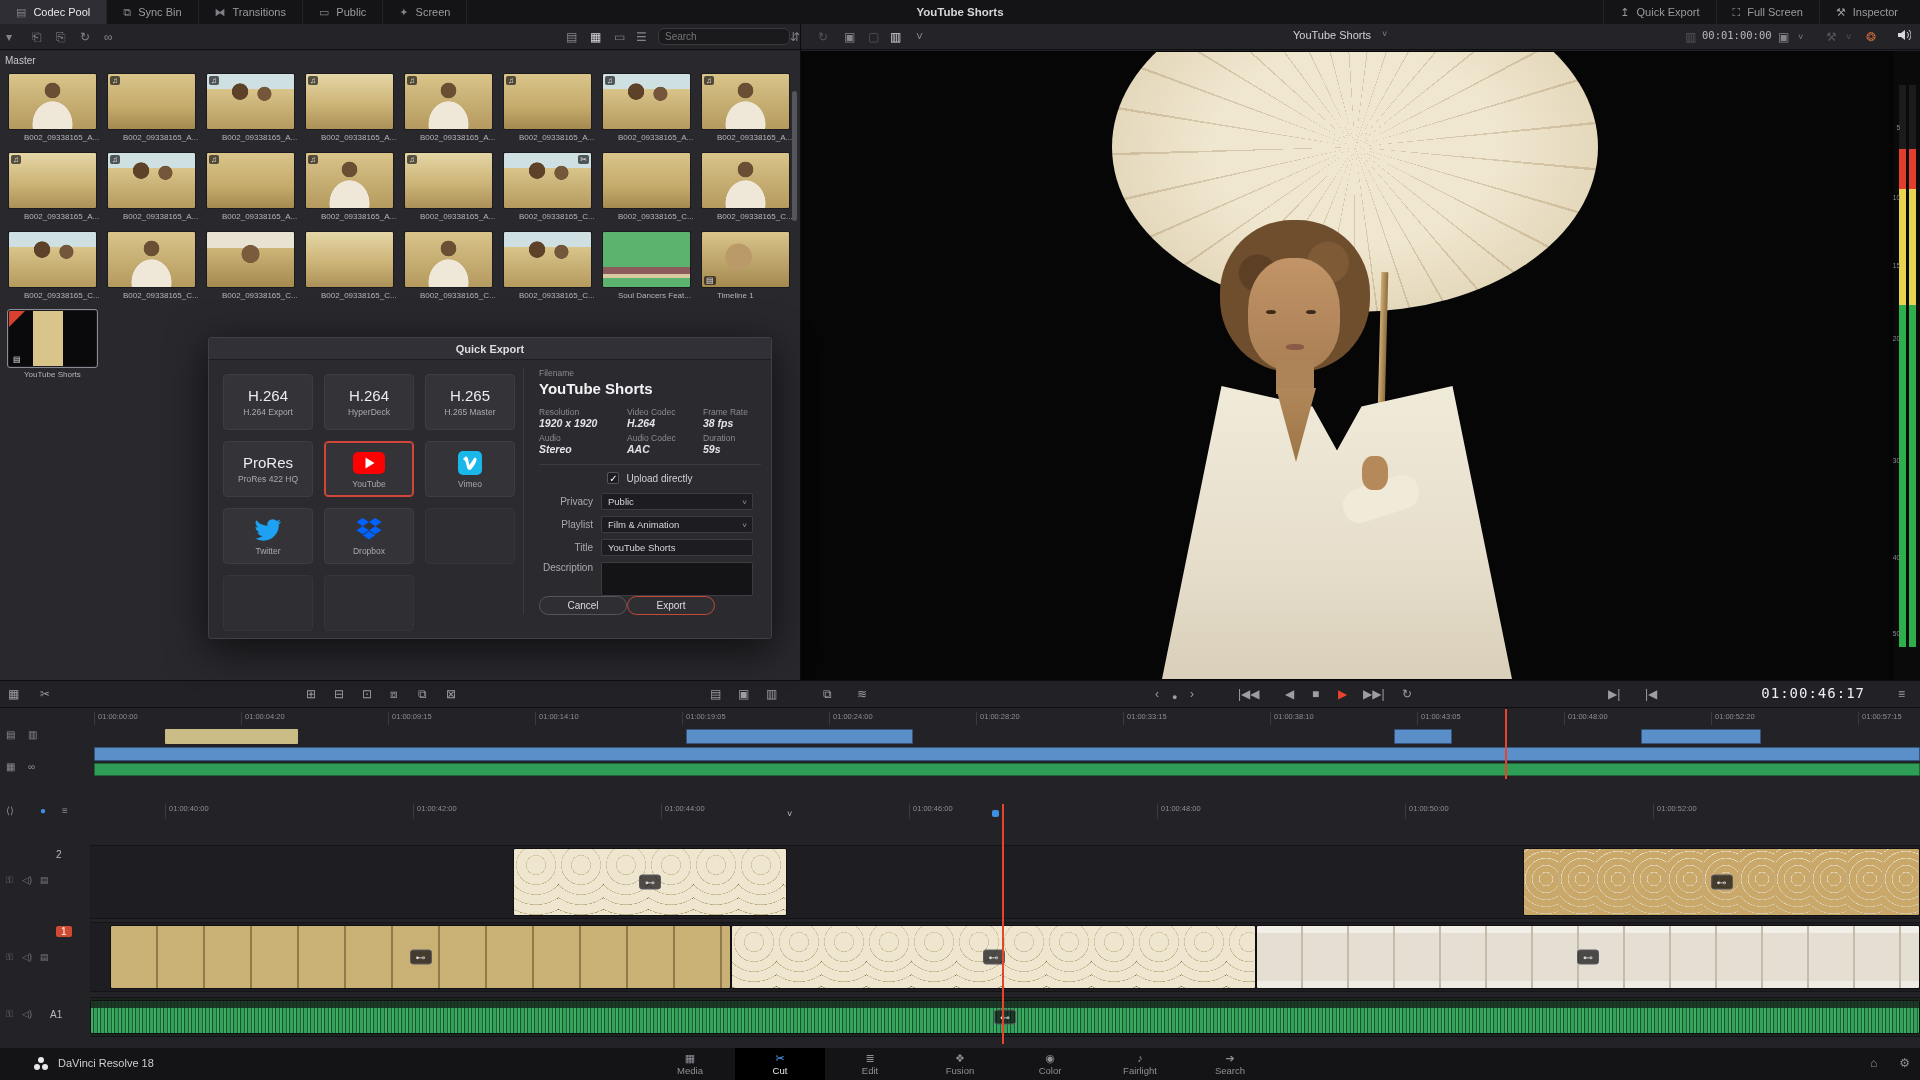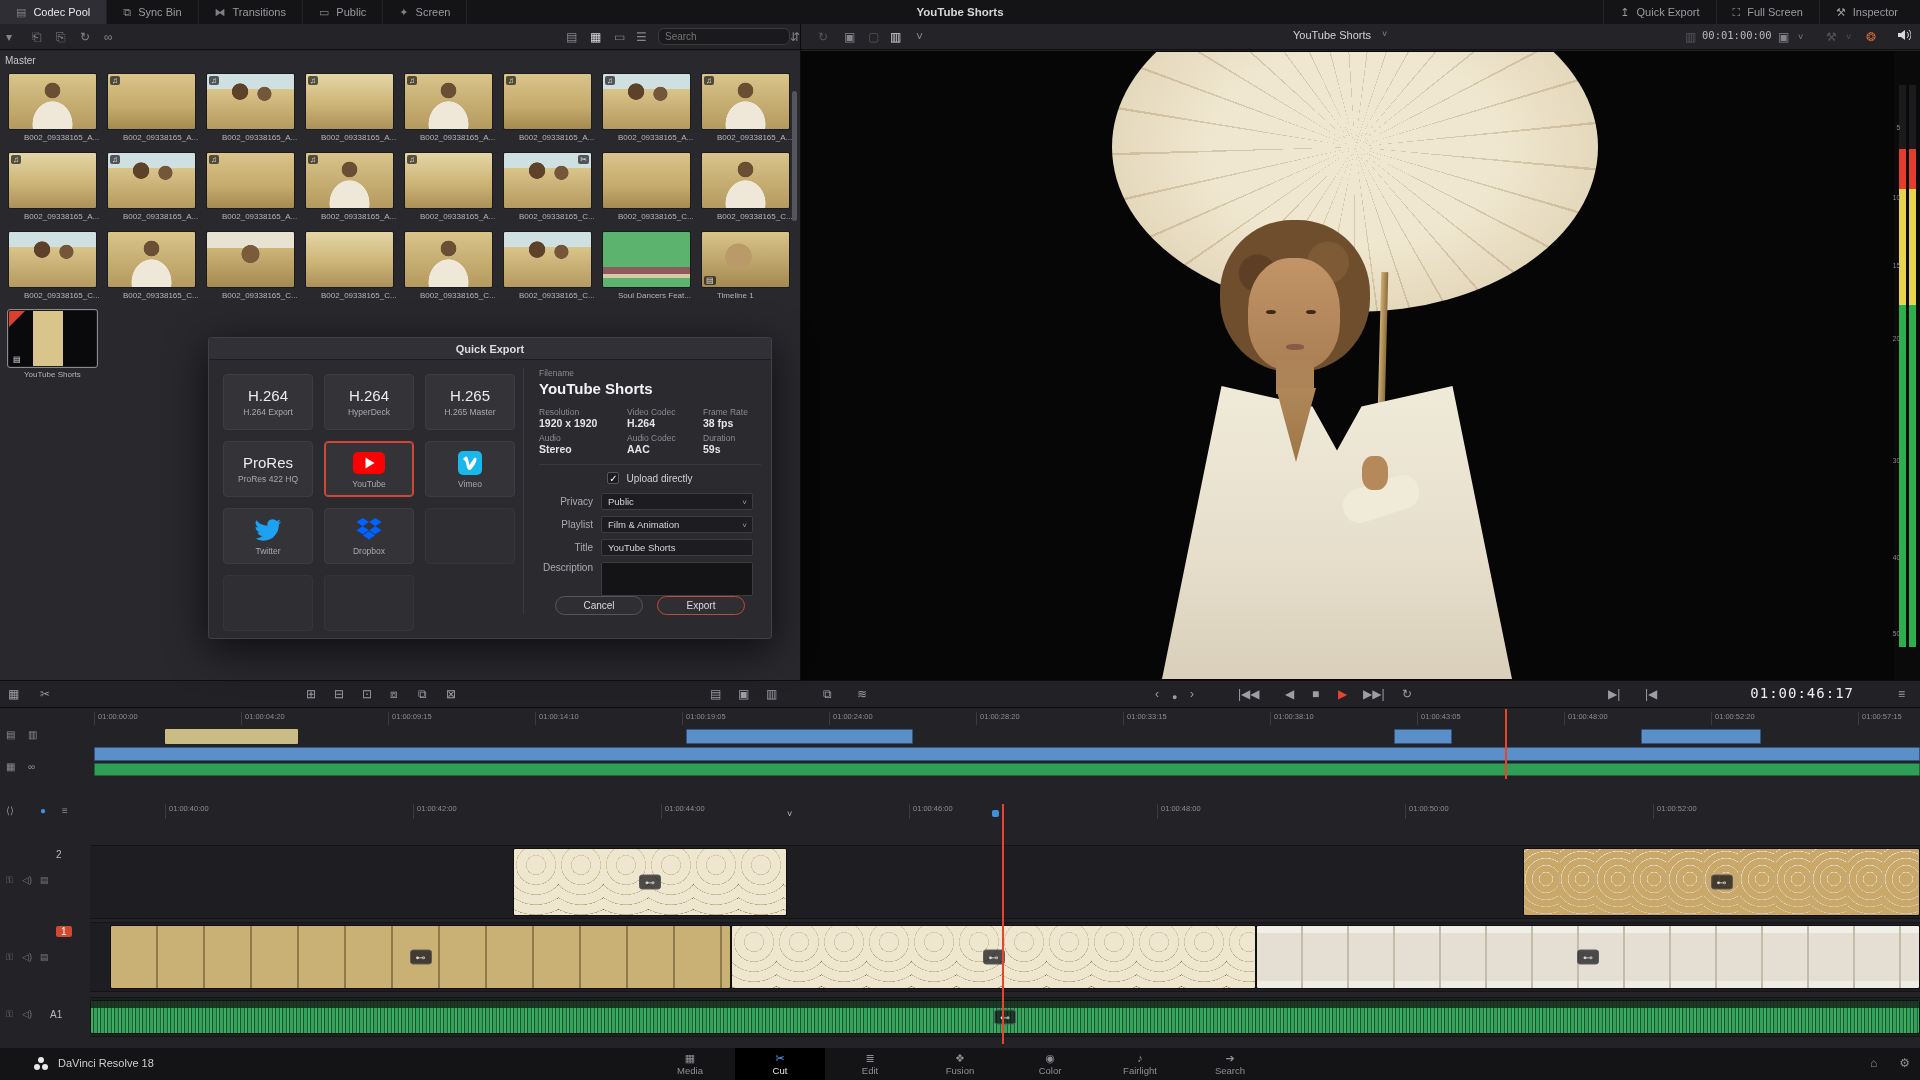--- a/index.html
+++ b/index.html
@@ -81,39 +81,39 @@
   .tile { width:90px; height:56px; background:#333338; border:1px solid #3d3d43; border-radius:4px;
     display:flex; flex-direction:column; align-items:center; justify-content:center; gap:3px; }
   .tile.selected { border:1px solid #d0473a; box-shadow:0 0 0 1px #d0473a inset; }
   .tile.empty { background:#2e2e33; border:1px solid #35353a; }
   .tile-title { font-size:15px; color:#ececef; }
   .tile-sub { font-size:8.5px; color:#a9a9b0; }
   .tile-ico { height:26px; display:flex; align-items:center; }
   
   #qe-right { position:absolute; left:330px; top:30px; width:222px; }
   .qe-lab { font-size:8.5px; color:#8b8b92; }
-  .qe-val { font-size:10.5px; color:#e4e4e8; font-weight:bold; }
+  .qe-val { font-size:10.5px; color:#e4e4e8; font-weight:bold;font-style:italic; }
   #qe-filename { font-size:15px; color:#f2f2f5; font-weight:bold; margin:2px 0 10px; }
   #qe-grid { display:grid; grid-template-columns:88px 76px 58px; row-gap:4px; }
   #qe-vdiv { position:absolute; left:314px; top:30px; width:1px; height:246px; background:#3a3a40; }
   #qe-hdiv { width:222px; height:1px; background:#3a3a40; margin:9px 0 7px; }
   #qe-upload { display:flex; align-items:center; gap:7px; justify-content:center; margin-bottom:9px; }
   .cbox { width:12px; height:12px; background:#1d1d21; border:1px solid #55555c; border-radius:2px;
     color:#fff; font-size:10px; line-height:11px; text-align:center; }
   #qe-upload span.lbl { font-size:10px; color:#cfcfd4; }
   .frow { display:flex; align-items:center; margin-bottom:6px; }
   .frow .flab { width:62px; text-align:right; font-size:10px; color:#aaaab0; padding-right:8px; }
   .sel { position:relative; width:152px; height:17px; background:#1d1d21; border:1px solid #3c3c42;
     border-radius:2px; font-size:9.5px; color:#d6d6da; line-height:15px; padding:0 6px; }
   .sel .chev { position:absolute; right:5px; top:1px; font-size:8px; color:#9a9aa0; }
   .tinput { width:152px; height:17px; background:#1d1d21; border:1px solid #3c3c42; border-radius:2px;
     font-size:9.5px; color:#d6d6da; padding:0 6px; font-family:"Liberation Sans", sans-serif; }
   .tarea { width:152px; height:34px; background:#141417; border:1px solid #3c3c42; border-radius:2px;
     resize:none; font-family:"Liberation Sans", sans-serif; color:#d6d6da; font-size:9.5px; }
-  #qe-btns { position:absolute; left:330px; top:258px; width:222px; display:flex; gap:14px; justify-content:center; }
+  #qe-btns { position:absolute; left:330px; top:258px; width:222px; display:flex; justify-content:flex-start; }
   .pill { width:88px; height:19px; border-radius:10px; background:#2e2e33; border:1px solid #55555c;
     font-size:10px; color:#dcdce0; text-align:center; line-height:17px; }
   .pill.primary { border:1px solid #c24a38; }
 
   
   #viewer { position:absolute; left:800px; top:51px; width:1120px; height:629px; background:#060607; }
   #video { position:absolute; left:224px; top:1px; width:628px; height:627px; overflow:hidden;
     background:linear-gradient(180deg,#bfae79 0%,#cbbา8a 0%,#c8b885 30%,#b3a06a 55%,#9d8953 78%,#8b784a 100%); }
   #umbrella { position:absolute; left:88px; top:-70px; width:486px; height:330px; border-radius:50%;
     background:repeating-conic-gradient(from 180deg at 50% 50%, rgba(150,120,75,.28) 0deg .6deg, rgba(0,0,0,0) .6deg 11deg),
@@ -144,21 +144,21 @@
   .mbar { position:absolute; top:34px; width:7px; height:562px; background:#1b1b1e; }
   .mfill { position:absolute; left:0; width:7px; top:64px; height:498px;
     background:linear-gradient(180deg,#e23d2d 0 40px, #e8d44e 40px 156px, #2fae4e 156px 100%); }
   .mtick { position:absolute; right:20px; font-size:6.5px; color:#8d8d94; }
   
   #transport { position:absolute; left:0; top:680px; width:1920px; height:28px; background:#212126;
     border-top:1px solid #0e0e10; border-bottom:1px solid #0e0e10; }
   .tpi { position:absolute; top:5px; font-size:12px; color:#9d9da4; line-height:16px; }
   .tpi.red { color:#e8432d; }
   .tpi.small { font-size:9px; top:8px; }
-  #tc-main { position:absolute; right:66px; top:4px; font-size:14px; color:#eeeef1;
+  #tc-main { position:absolute; right:55px; top:4px; font-size:14px; color:#eeeef1;
     font-family:"DejaVu Sans Mono", monospace; letter-spacing:1px; }
 
   
   #timeline { position:absolute; left:0; top:709px; width:1920px; height:339px; background:#222227; }
   #ov-ruler { position:absolute; left:94px; top:3px; width:1830px; height:13px; display:flex; }
   #ov-ruler span { width:147px; font-size:7.5px; color:#8d8d93; border-left:1px solid #3a3a40;
     padding-left:3px; white-space:nowrap; overflow:visible; flex:none; }
   .ovclip { position:absolute; height:100%; border-radius:1px; }
   .c-tan { background:#c9bc85; }
   .c-blue { background:#5b8fc9; border:1px solid #33557e; }

